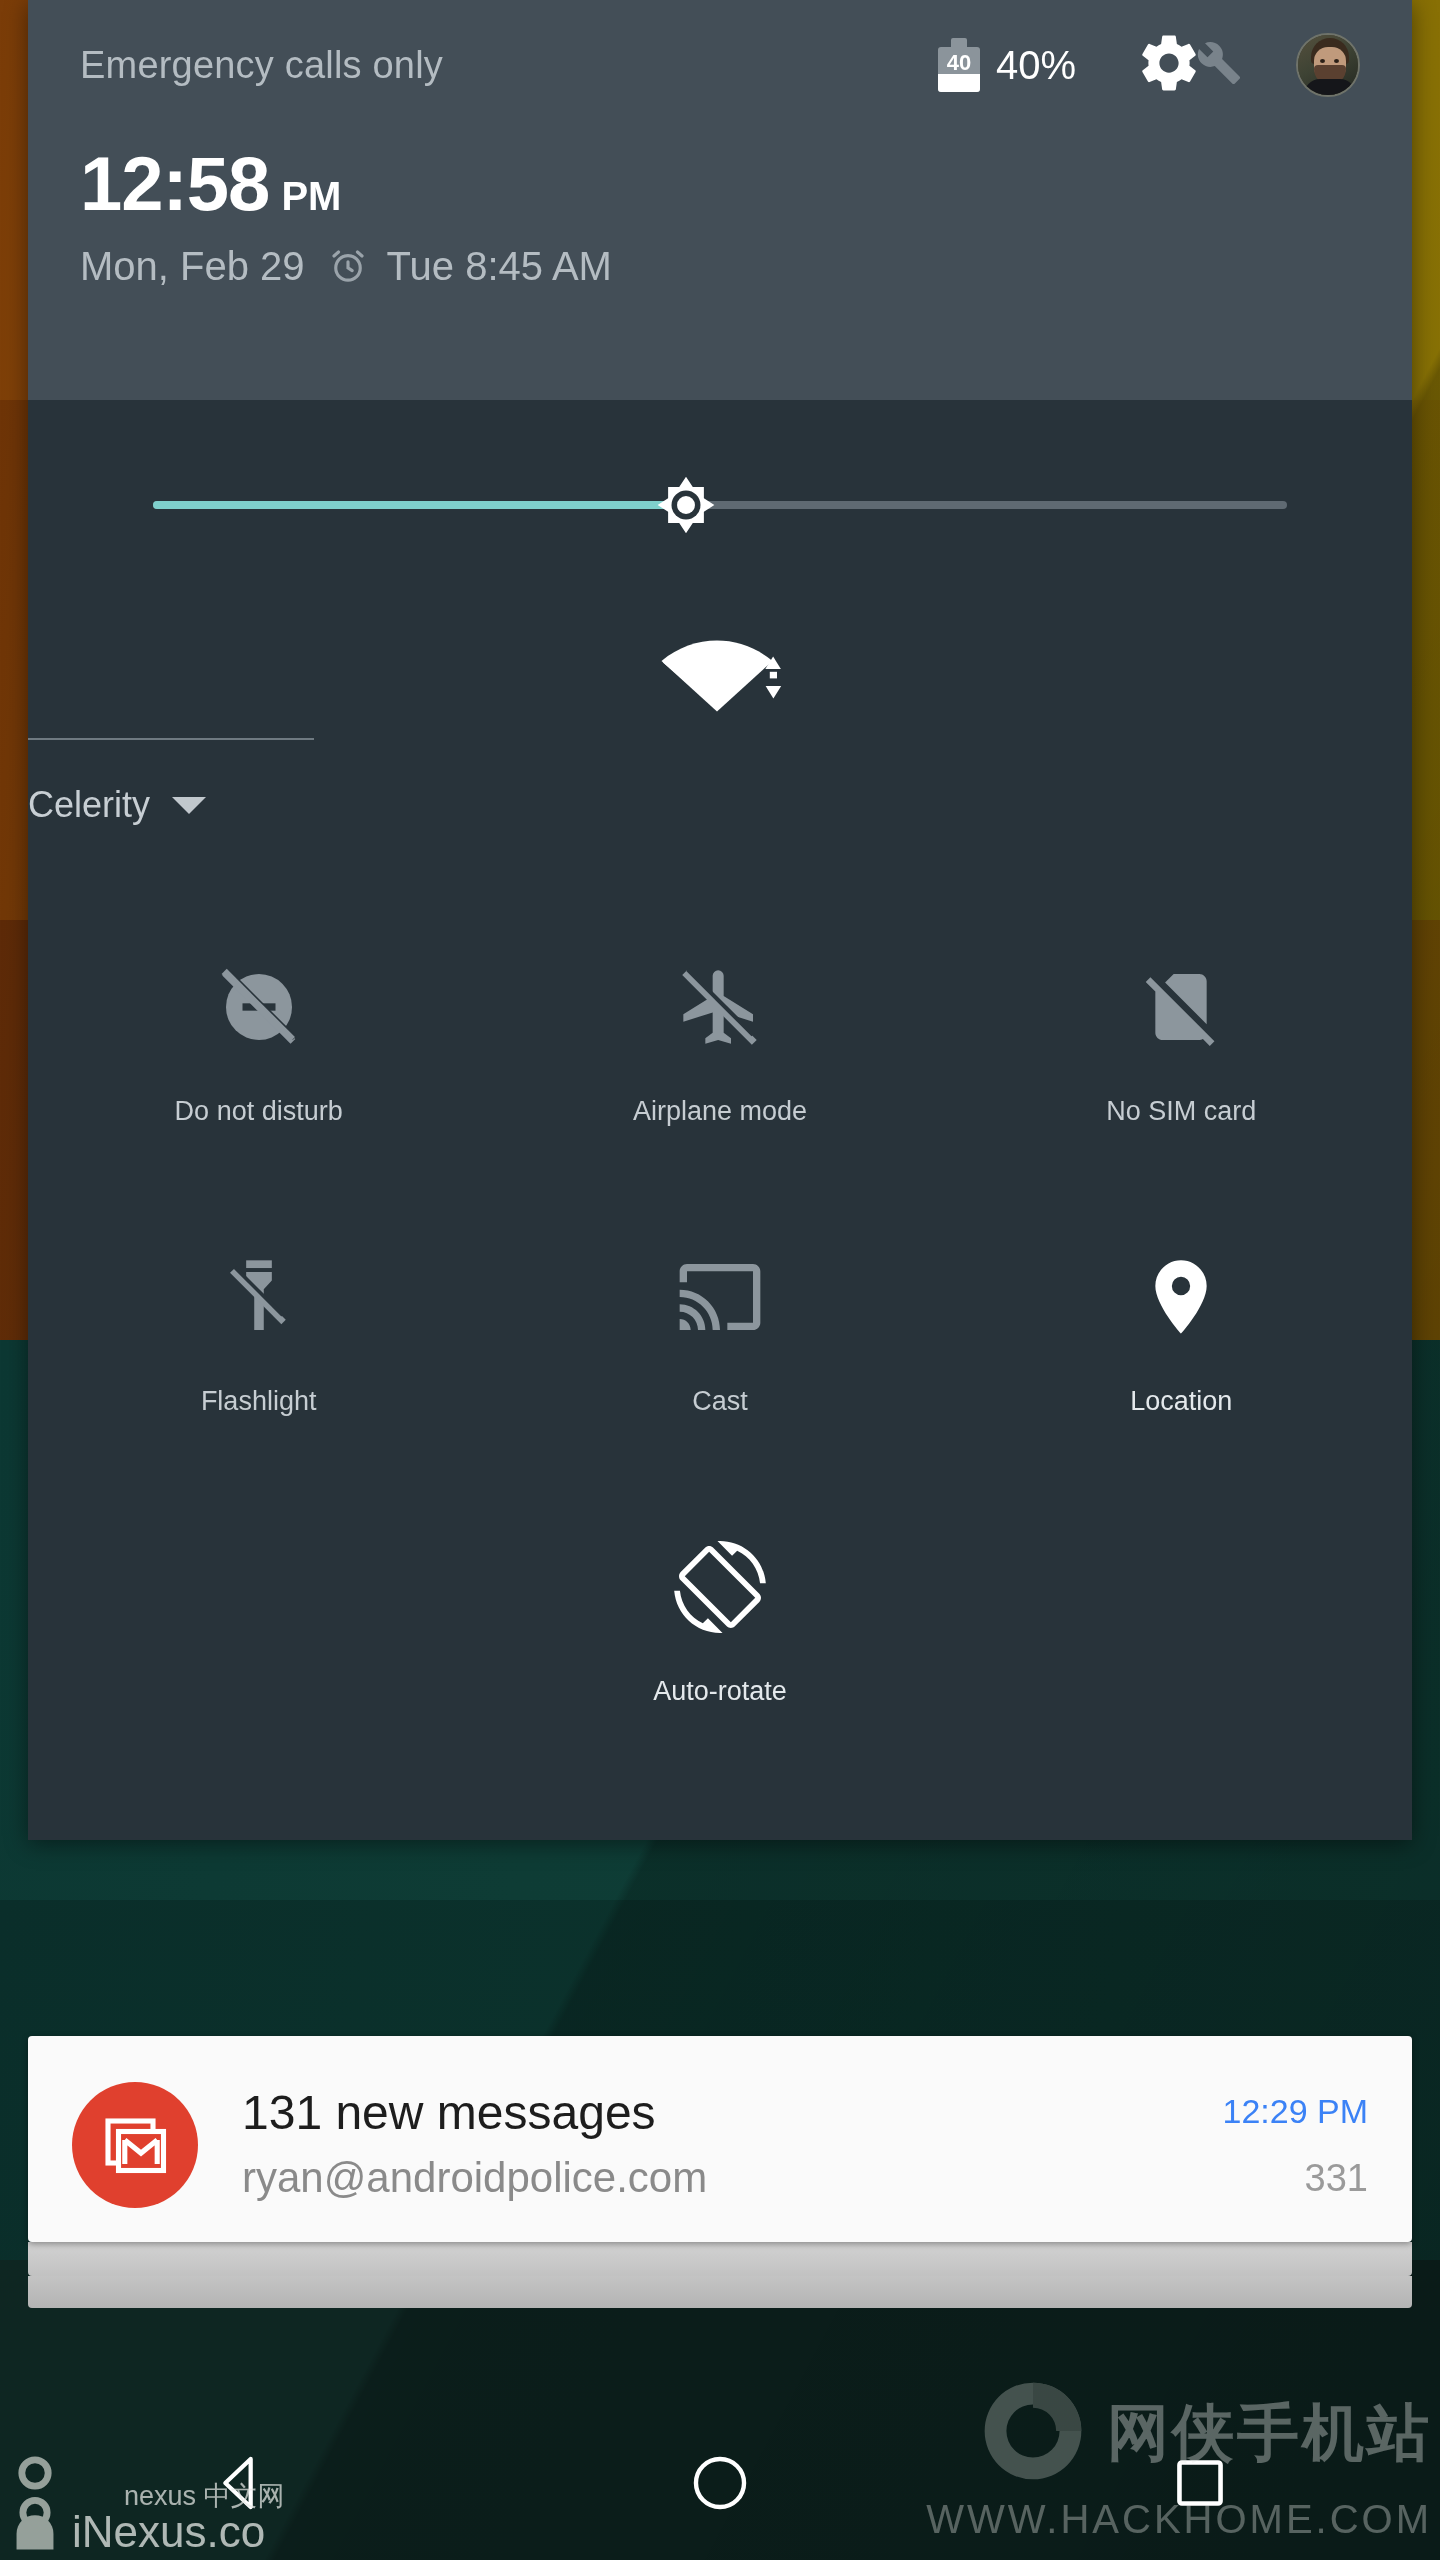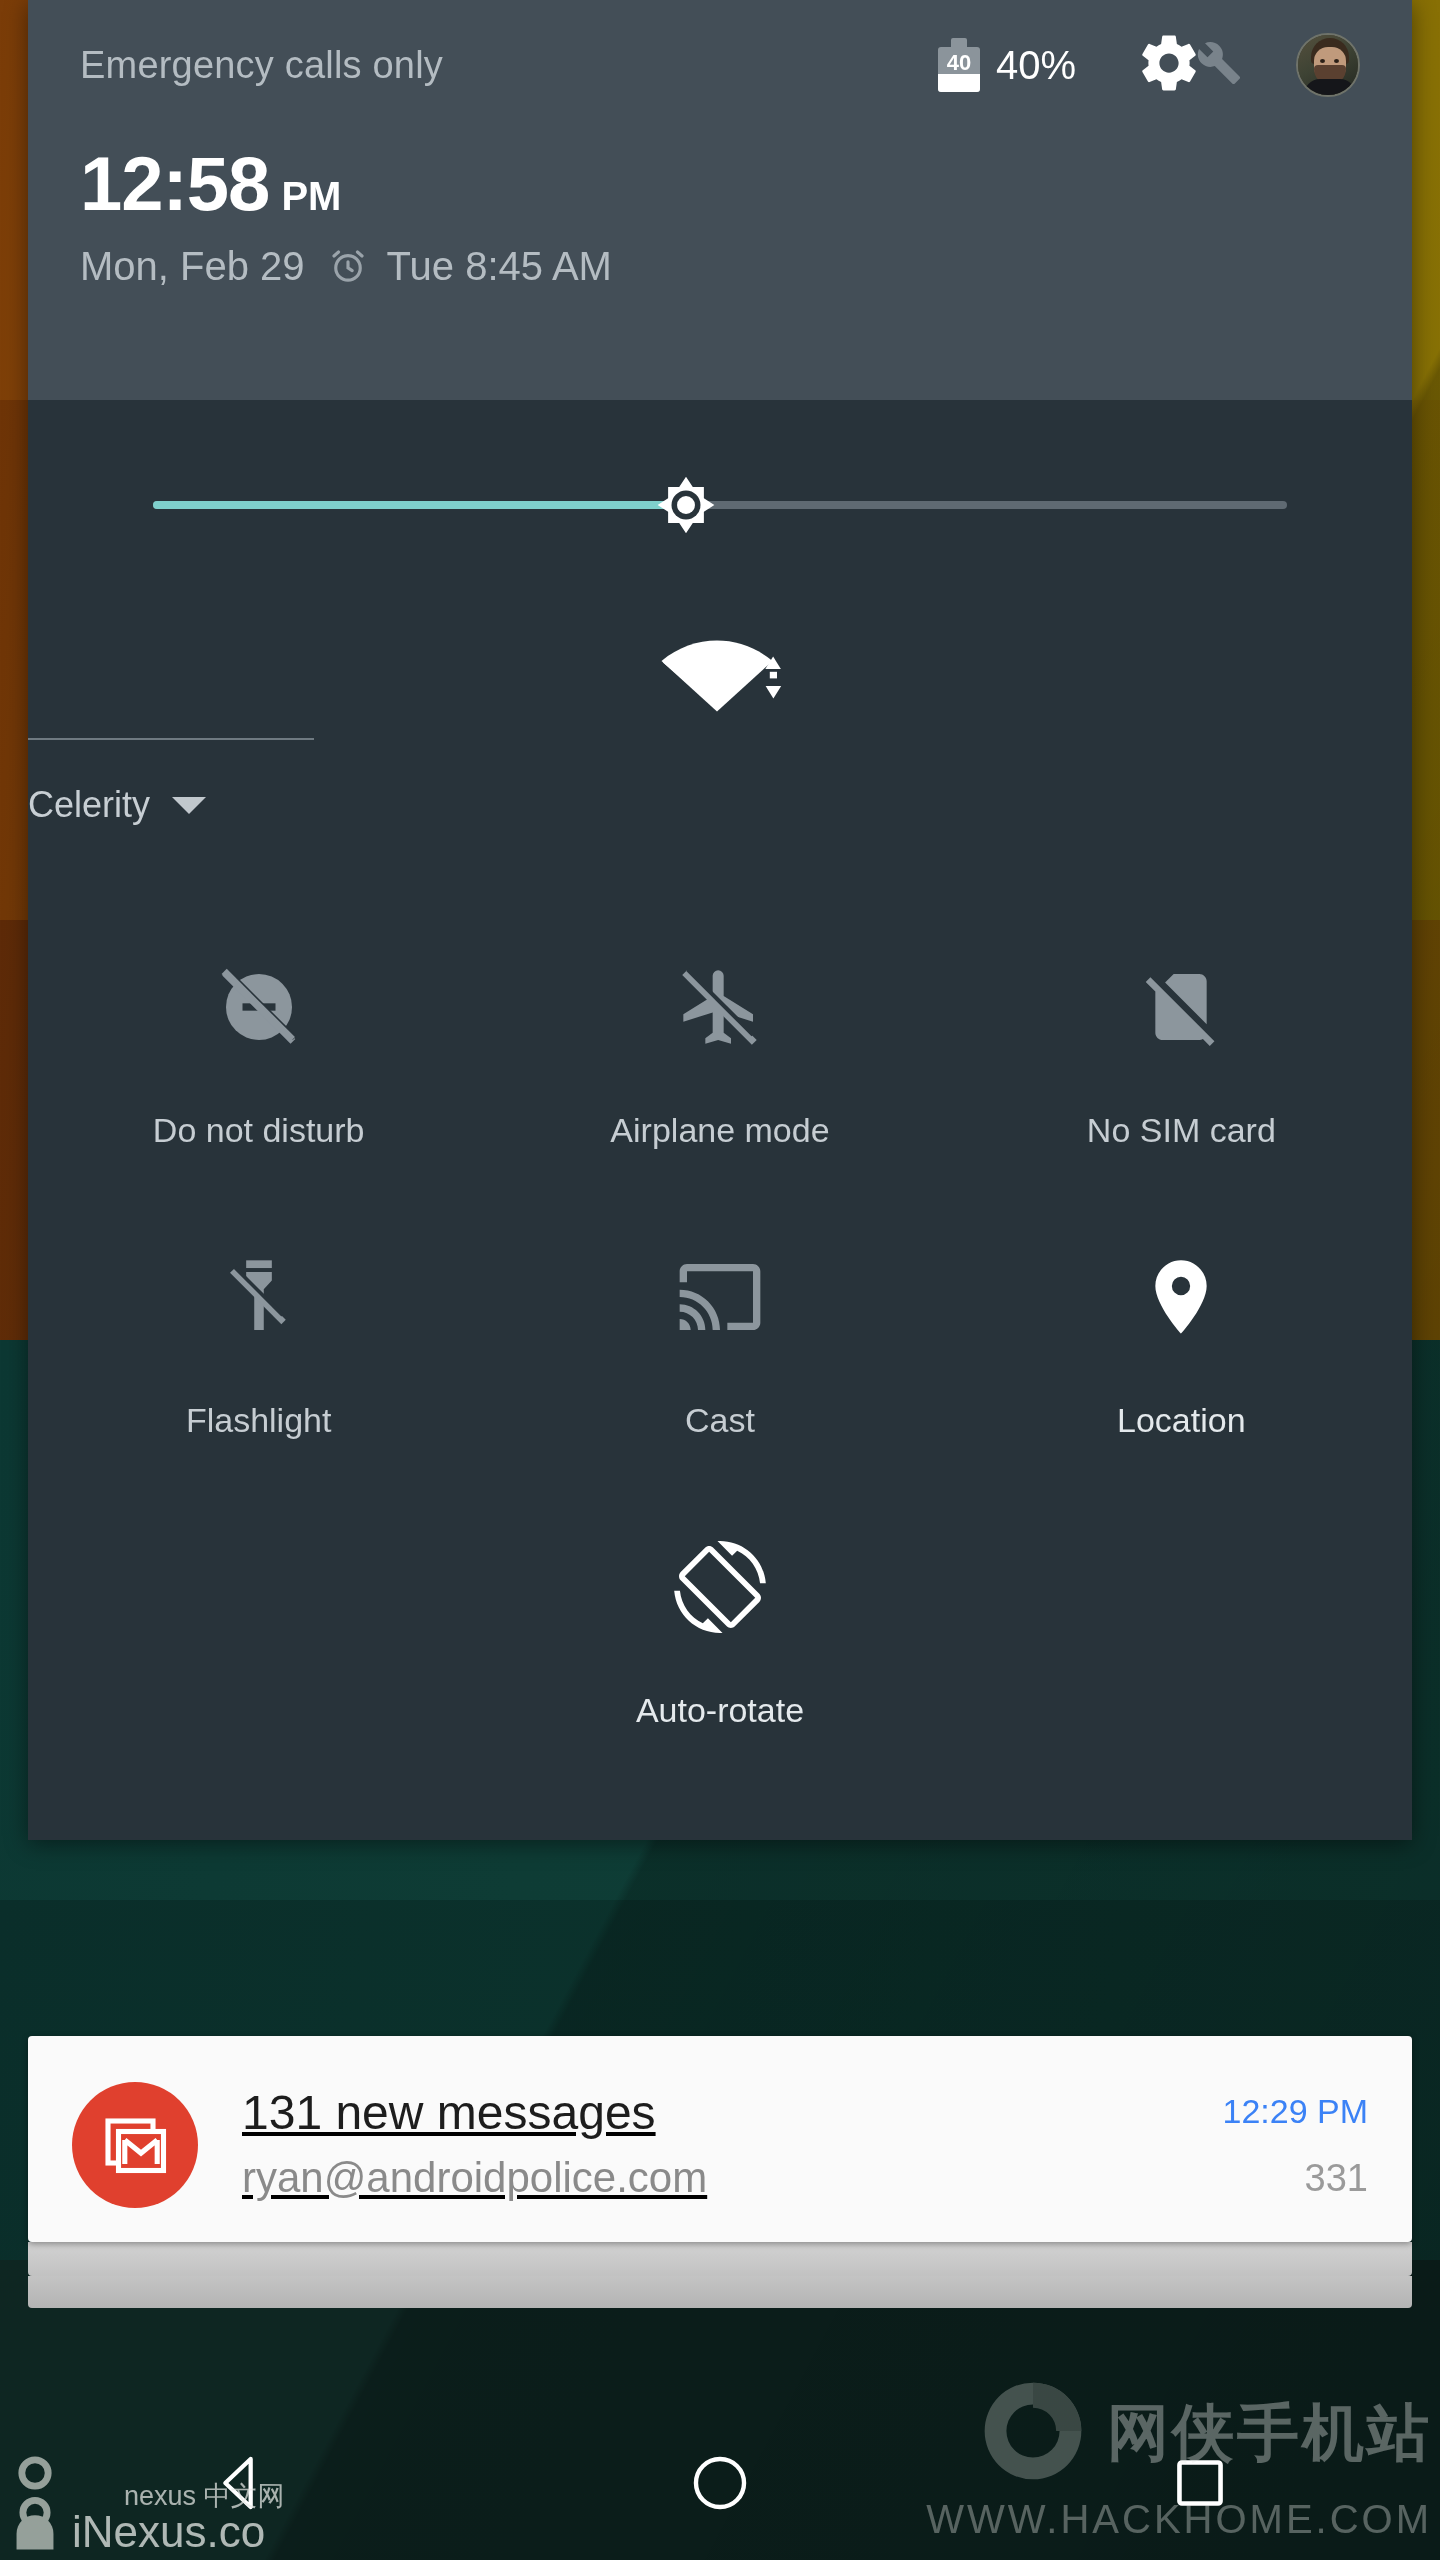--- a/index.html
+++ b/index.html
@@ -176,21 +176,21 @@
   .tile {
     height: 290px;
     display: flex; flex-direction: column;
     align-items: center; justify-content: flex-start;
     padding-top: 42px;
   }
   .tile-icon {
     height: 110px; display: flex; align-items: center; justify-content: center;
   }
   .tile-label {
-    font-size: 34px; margin-top: 49px; text-align: left;
+    font-size: 27px; margin-top: 34px; text-align: left;
   }
   .tile.on  .tile-label { color: #e4e9ec; }
   .tile.off .tile-label { color: #c6cdd2; }
   .tile-span-center { grid-column: 2 / 3; }
 
   
   #notif-stack {
     position: absolute; left: 28px; top: 2036px; width: 1384px;
   }
   #notif-card {
@@ -200,21 +200,21 @@
     display: flex; align-items: flex-start;
     position: relative; z-index: 4;
     box-shadow: 0 2px 6px rgba(0,0,0,.35);
   }
   #notif-icon {
     width: 126px; height: 126px; border-radius: 50%;
     background: #e0402e;
     display: flex; align-items: center; justify-content: center;
     flex: 0 0 auto;
   }
-  #notif-text { flex: 1; padding-left: 44px; padding-top: 4px; text-decoration: underline; }
+  #notif-text { flex: 1; padding-left: 44px; padding-top: 4px; }
   #notif-title { color: #1d1d1d; font-size: 48px; line-height: 1.12; }
   #notif-sub   { color: #8a8a8a; font-size: 42px; margin-top: 14px; }
   #notif-meta  { text-align: right; padding-top: 10px; }
   #notif-time  { color: #3b82f6; font-size: 34px; }
   #notif-count { color: #9a9a9a; font-size: 38px; margin-top: 26px; }
 
   .notif-shadow {
     margin: 0 auto;
     border-radius: 0 0 4px 4px;
   }

